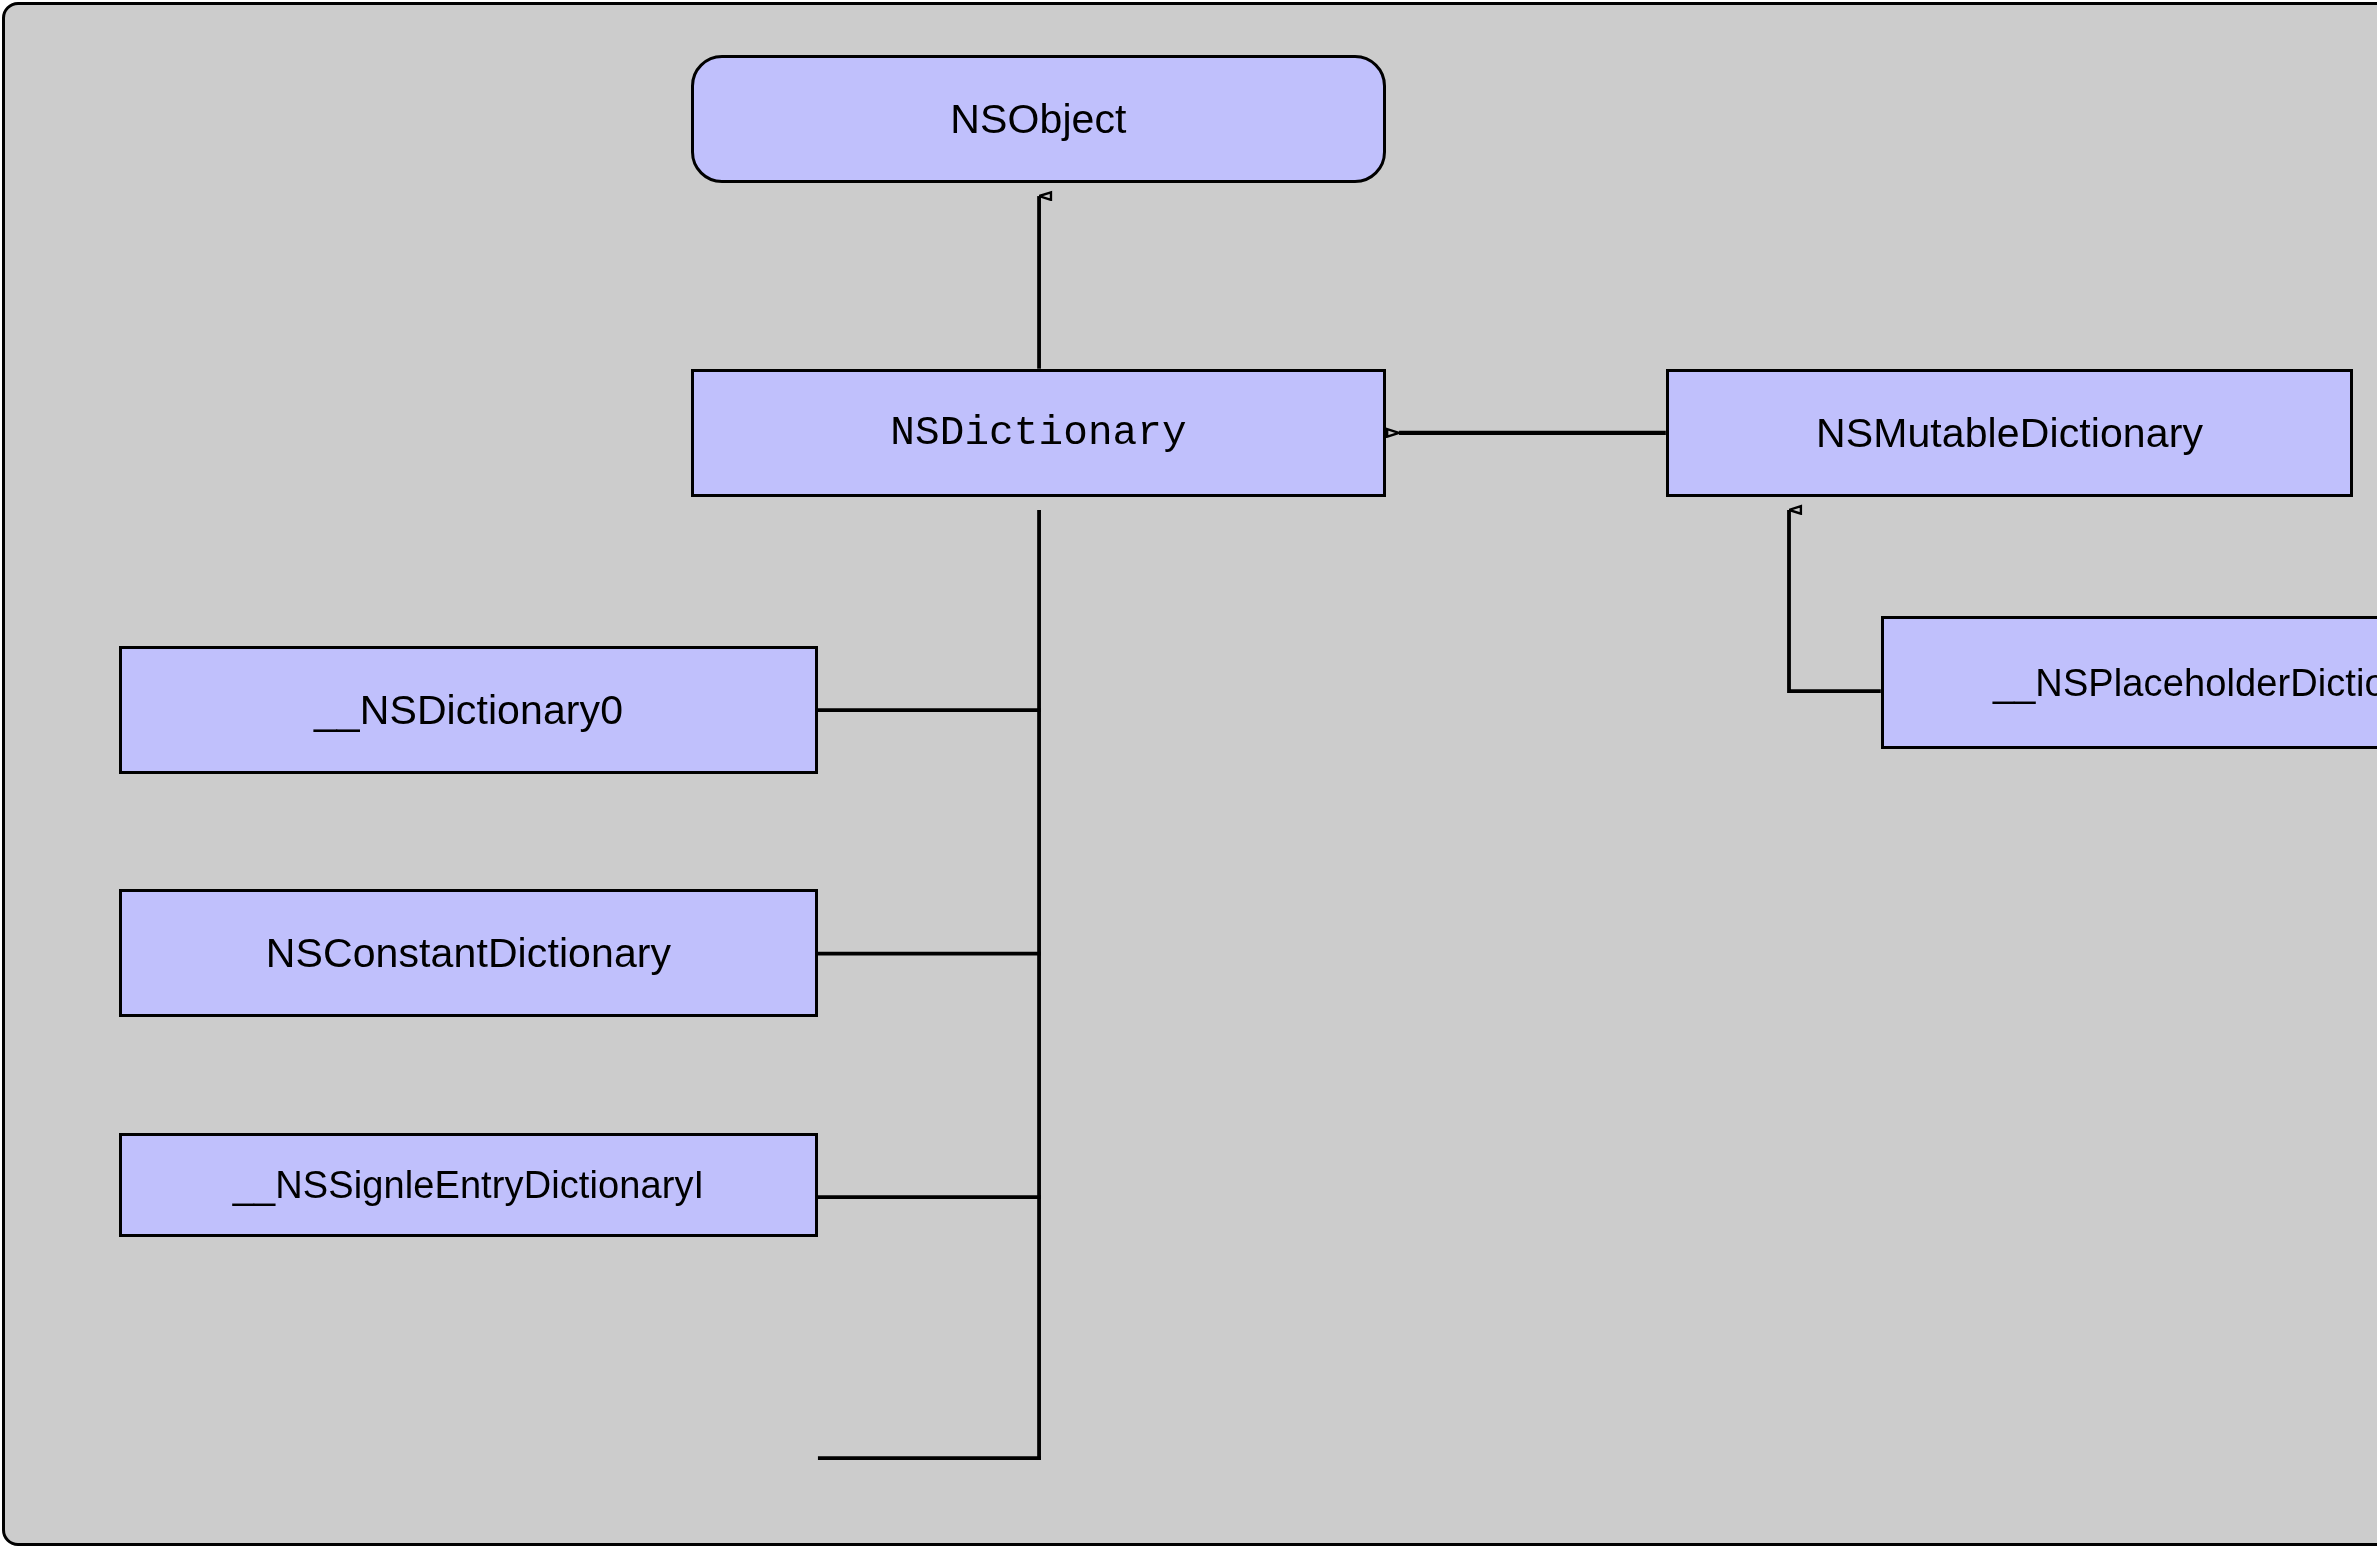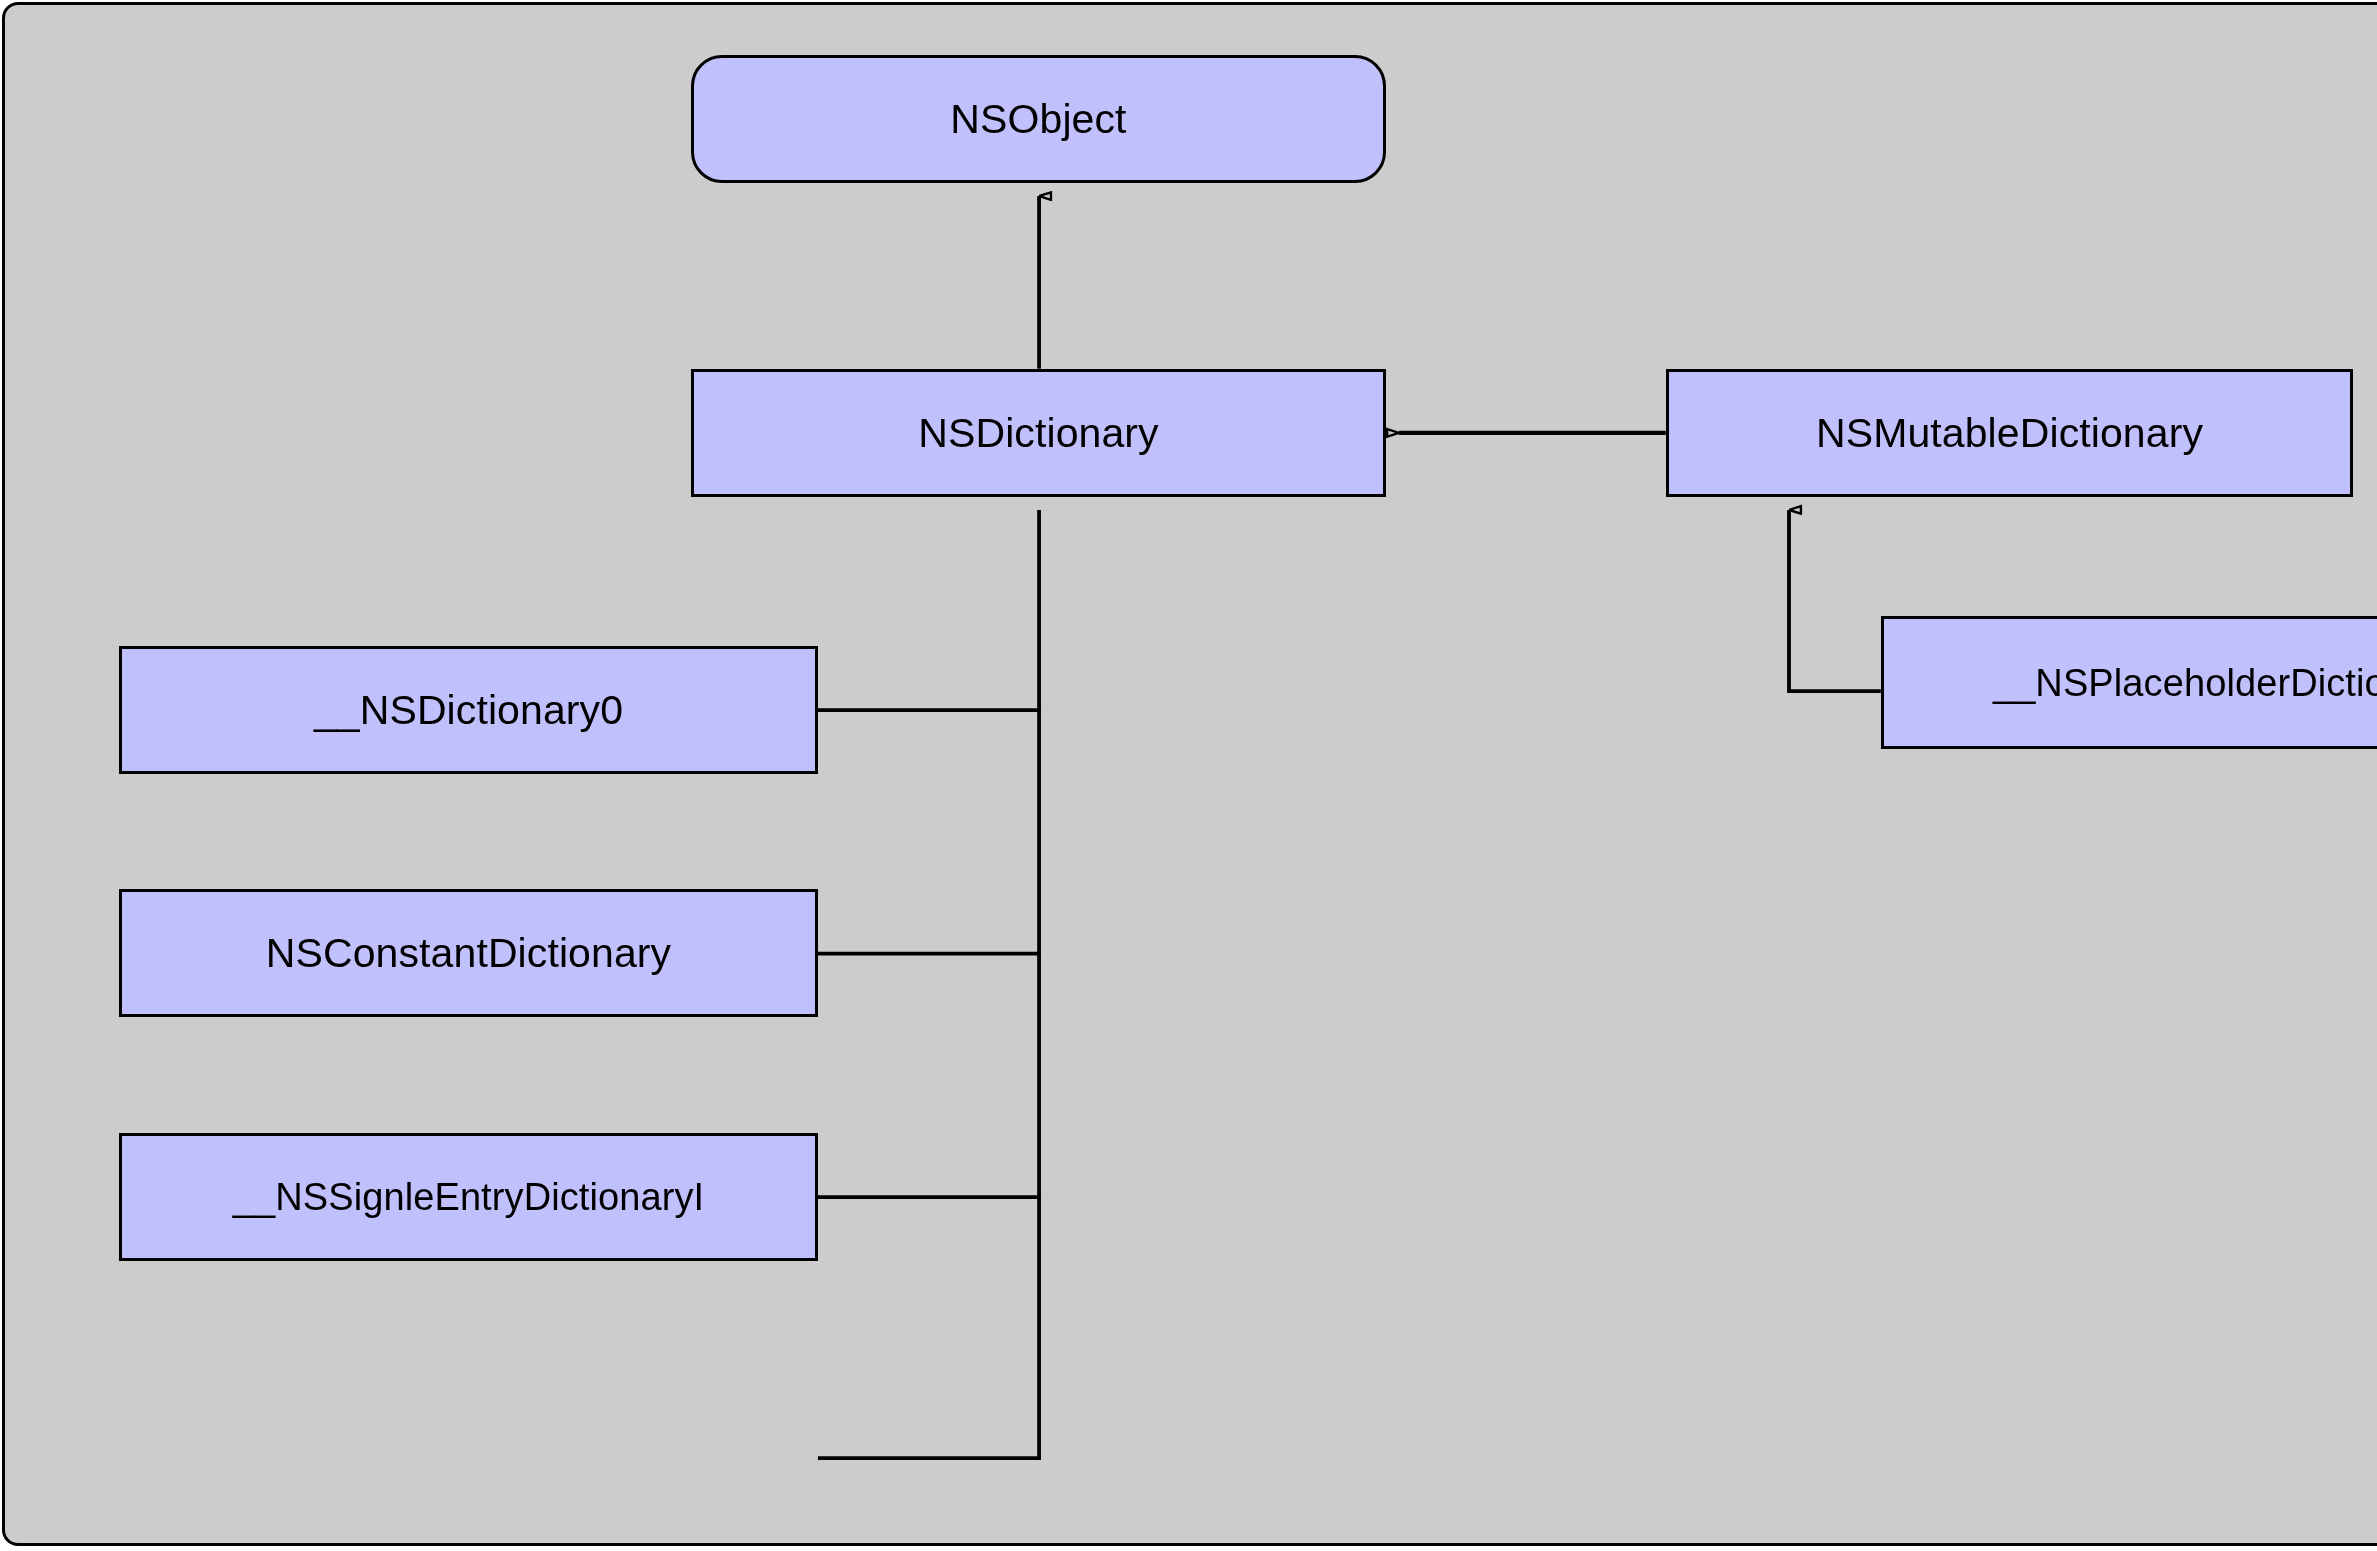--- a/index.html
+++ b/index.html
@@ -98,39 +98,39 @@
 
     <g>
       <line x1="1720" y1="3066" x2="2189" y2="3066" stroke="#000000" stroke-width="8"></line>
     </g>
   </svg>
 
   <div class="node" style="left:691px; top:55px; width:695px; height:128px;border-radius:31px;">
     <span>NSObject</span>
   </div>
 
-  <div class="node" style="left:691px; top:369px; width:695px; height:128px;">
+  <div class="node" style="left:691px; top:369px; width:695px; height:128px;font-family:Liberation Mono, monospace;">
     <span>NSDictionary</span>
   </div>
 
   <div class="node" style="left:1666px; top:369px; width:687px; height:128px;">
     <span>NSMutableDictionary</span>
   </div>
 
   <div class="node tight" style="left:1881px; top:616px; width:691px; height:133px;">
     <span>__NSPlaceholderDictionary</span>
   </div>
 
   <div class="node" style="left:119px; top:646px; width:699px; height:128px;">
     <span>__NSDictionary0</span>
   </div>
 
   <div class="node" style="left:119px; top:889px; width:699px; height:128px;">
     <span>NSConstantDictionary</span>
   </div>
 
-  <div class="node tight" style="left:119px; top:1133px; width:699px; height:128px;">
+  <div class="node tight" style="left:119px; top:1133px; width:699px; height:104px;">
     <span>__NSSignleEntryDictionaryI</span>
   </div>
 
 
 </div>
 
 
 </body></html>

